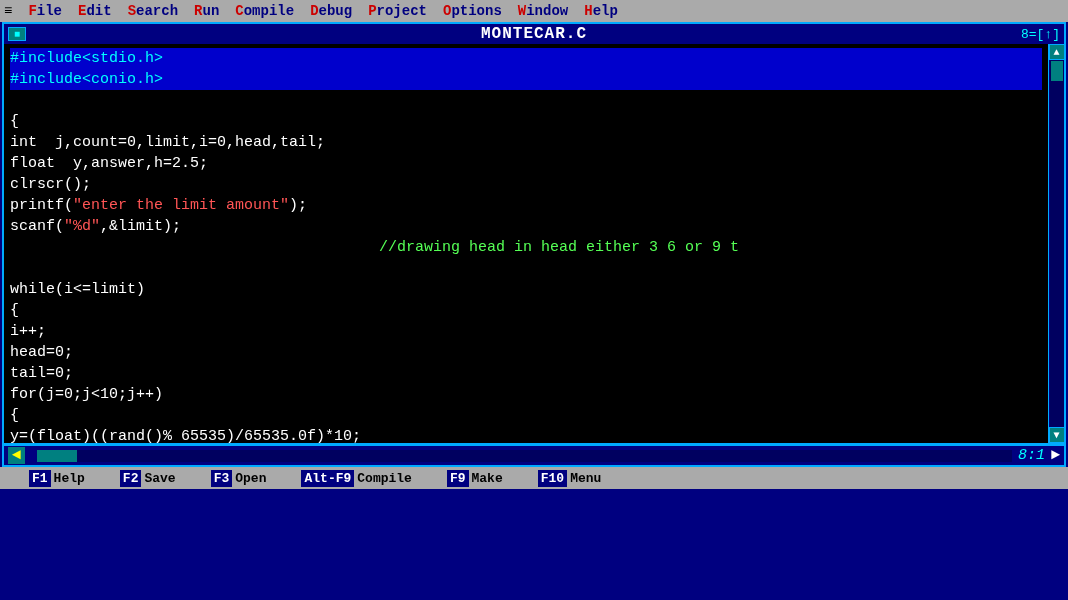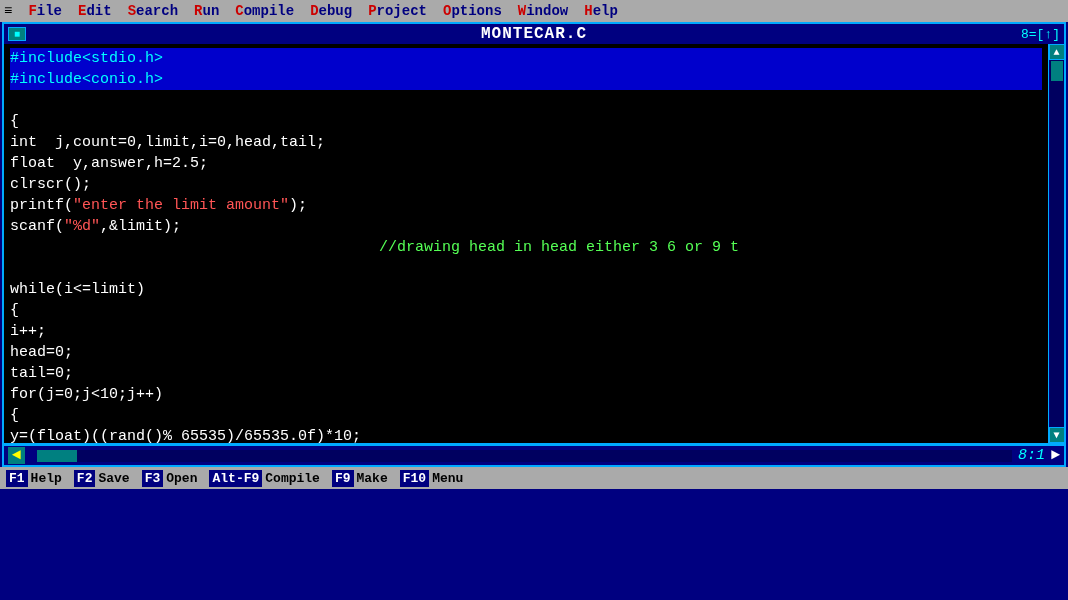--- a/index.html
+++ b/index.html
@@ -189,20 +189,21 @@
       margin-right: 12px;
     }
     .hotkey-key {
       background: #000080;
       color: #ffffff;
       padding: 1px 3px;
       font-size: 13px;
       font-weight: bold;
       margin-right: 3px;
       font-family: 'Courier New', Courier, monospace;
+      margin-left: 23px;
     }
     .hotkey-label {
       color: #000000;
       font-size: 13px;
       font-weight: bold;
       font-family: 'Courier New', Courier, monospace;
     }
 
     
     .code-line {

